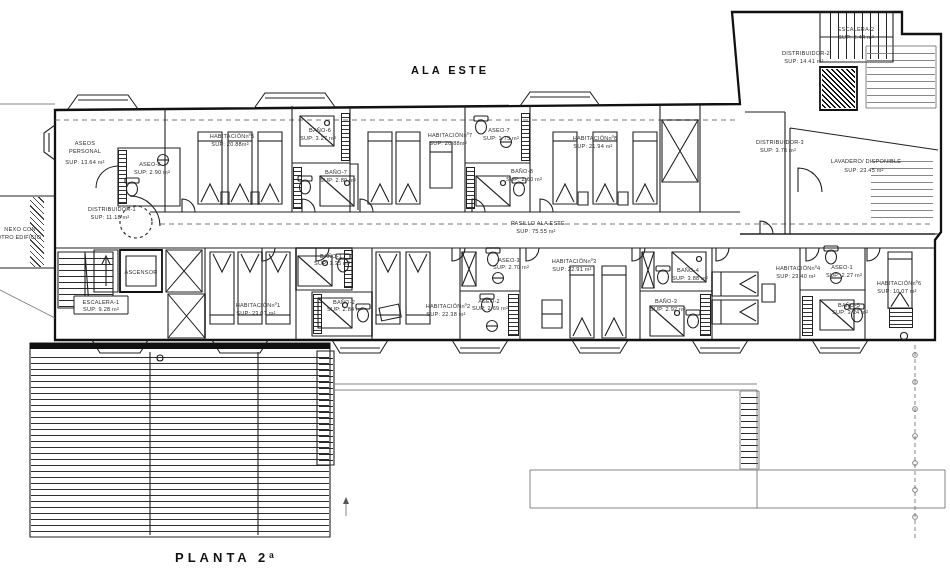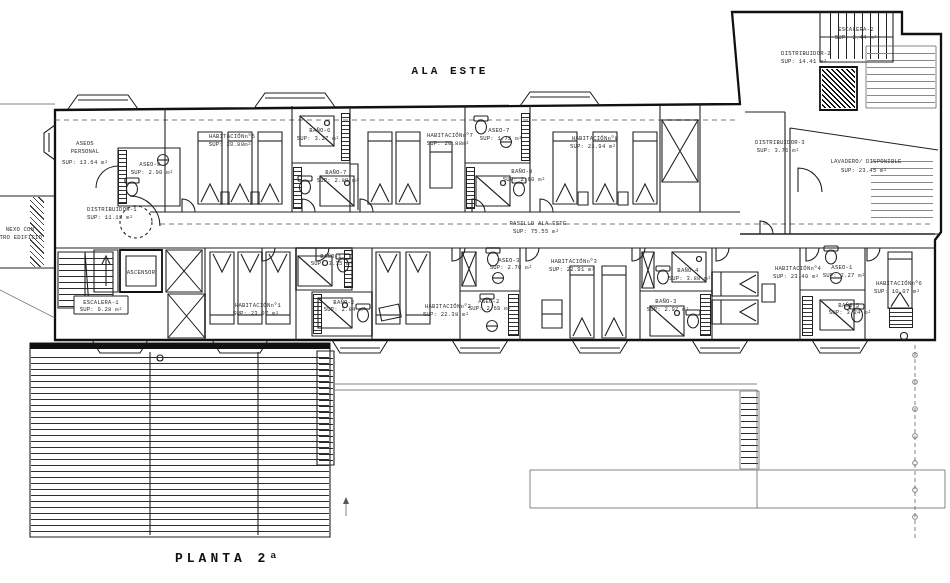--- a/index.html
+++ b/index.html
@@ -1,17 +1,17 @@
 <!DOCTYPE html>
 <html><head>
 <meta charset="utf-8">
 <style>
   html,body{margin:0;padding:0;background:#fff;}
   .stage{position:relative;width:950px;height:583px;background:#ffffff;overflow:hidden;
-         font-family:Liberation Mono, monospace;}
+         font-family:Liberation Sans, sans-serif;}
   .stage>div{position:absolute;pointer-events:none;}
   .hs{border:1px solid #222;box-sizing:border-box;}
   .rows{background:repeating-linear-gradient(to bottom,transparent 0 3px,#333 3px 4px);}
   .rows6{background:repeating-linear-gradient(to bottom,transparent 0 5px,#2b2b2b 5px 6px);}
   .cols{background:repeating-linear-gradient(to right,transparent 0 7px,#222 7px 8px);}
   .diag{background:repeating-linear-gradient(45deg,transparent 0 2px,#111 2px 3.5px);}
   .diagL{background:repeating-linear-gradient(45deg,transparent 0 3px,#444 3px 4px);}
   .rowsL{background:repeating-linear-gradient(to bottom,transparent 0 6px,#888 6px 7px);}
   .deck{background:repeating-linear-gradient(to bottom,transparent 0 5px,#2e2e2e 5px 6px);}
   svg{position:absolute;left:0;top:0;}

